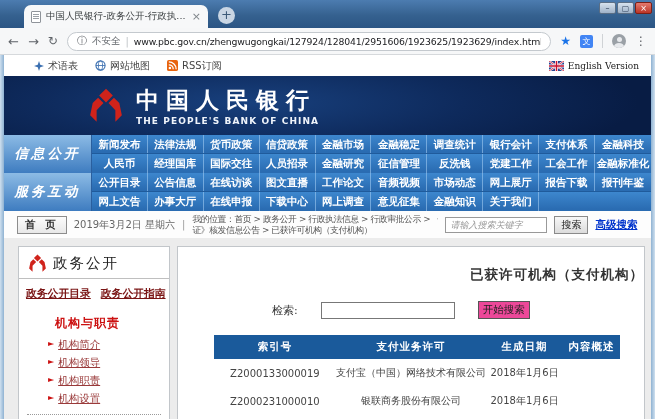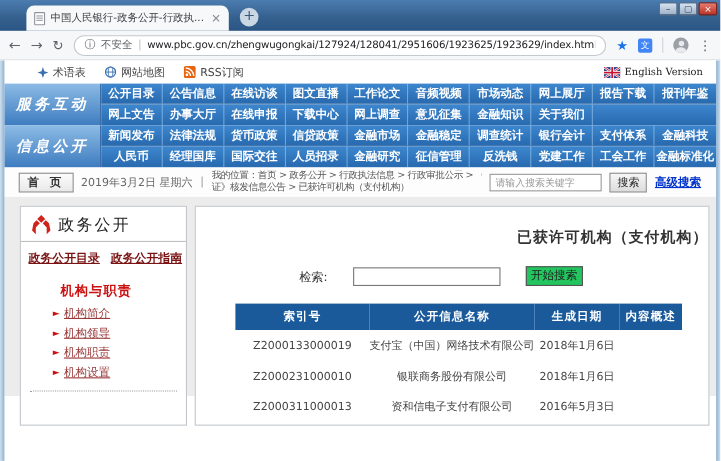--- a/index.html
+++ b/index.html
@@ -71,21 +71,21 @@
   .ni:last-child { border-right:none; }
   .ni.blank { border-right:none; }
 
   
   .crumbbar { height:27px; background:#fdfdfd; display:flex; align-items:center; gap:7px; padding:0 10px 0 13px; }
   .home-btn { border:1px solid #8d8d8d; background:linear-gradient(180deg,#fcfcfc,#e8e8e8); padding:1px 7px;
               font-size:10.5px; font-weight:bold; color:#333; letter-spacing:3px; white-space:nowrap; }
   .crumb-date { font-size:10px; color:#666; white-space:nowrap; }
   .crumb-sep { color:#999; font-size:10px; }
   .crumb-path { width:246px; font-size:8.8px; color:#555; line-height:10.5px; letter-spacing:-0.4px; overflow:hidden; white-space:nowrap; }
-  .crumb-search { width:102px; height:16px; border:1px solid #999; font-size:9px; padding:0 4px; color:#333; }
+  .crumb-search { width:102px; height:16px; border:1px solid #999; font-size:9px; padding:0 4px; color:#333;font-style:italic; }
   .crumb-search::placeholder { color:#999; }
   .search-btn { border:1px solid #8a8a8a; background:linear-gradient(180deg,#f7f7f7,#dcdcdc); font-size:10px; padding:1px 6px; color:#222; white-space:nowrap; }
   .adv-link { color:#0033cc; font-weight:bold; font-size:10.5px; text-decoration:underline; white-space:nowrap; }
 
   
   .bodyarea { height:181px; background:#ececec; display:flex; padding:8px 6px 0 14px; gap:7px; }
   .sidebar { width:152px; background:#fff; border:1px solid #c2c6ca; height:200px; }
   .sb-head { display:flex; align-items:flex-end; gap:6px; padding:7px 9px 5px; border-bottom:1px solid #bfbfbf; }
   .sb-logo { width:19px; height:19px; }
   .sb-title { font-size:14.5px; color:#222; letter-spacing:2px; }
@@ -95,21 +95,21 @@
   .sb-item { margin-left:29px; font-size:10.5px; line-height:18px; color:#9a3a3a; display:flex; align-items:center; gap:4px; }
   .sb-item .blt { color:#cc1111; font-size:8px; }
   .sb-item span.lbl { text-decoration:underline; }
   .sb-divider { border-top:1px dotted #9a9a9a; margin:7px 8px 0 8px; }
 
   .mainpanel { flex:1; background:#fff; border:1px solid #c2c6ca; height:200px; padding-top:19px; }
   .main-title { text-align:right; font-size:13.5px; font-weight:bold; color:#333; letter-spacing:1px; }
   .retrieve-row { margin:17px 0 0 94px; display:flex; align-items:center; gap:23px; }
   .retrieve-label { font-size:11px; color:#333; }
   .retrieve-input { width:134px; height:17px; border:1px solid #777; font-size:10px; padding:0 3px; }
-  .retrieve-btn { border:1px solid #555; background:#22c55e; font-size:10.5px; padding:1px 4px; color:#222; white-space:nowrap; }
+  .retrieve-btn { border:1px solid #555; background:#ec4899; font-size:10.5px; padding:1px 4px; color:#222; white-space:nowrap; }
   .data-table { width:406px; margin:16px 0 0 36px; border-collapse:collapse; table-layout:fixed; }
   .data-table th { background:#1a5a9b; color:#fff; font-size:10.5px; font-weight:bold; height:24px; letter-spacing:1px; }
   .data-table td { height:28px; font-size:10px; color:#444; text-align:center; white-space:nowrap; overflow:hidden; }
   .col-idx { width:30%; } .col-name { width:37%; } .col-date { width:19%; } .col-sum { width:14%; }
 </style>
 </head>
 <body>
 
 <div class="stage">
 
@@ -179,22 +179,64 @@
             <path d="M0,0 L30,20 M30,0 L0,20" stroke="#c8102e" stroke-width="1.6"></path>
             <rect x="12" width="6" height="20" fill="#fff"></rect>
             <rect y="7" width="30" height="6" fill="#fff"></rect>
             <rect x="13.5" width="3" height="20" fill="#c8102e"></rect>
             <rect y="8.5" width="30" height="3" fill="#c8102e"></rect>
           </svg>
         <span>English Version</span>
       </span>
     </div>
 
+    <div class="site-header">
+      <svg class="pbc-logo" viewBox="0 0 100 100">
+        <g fill="#d0231b">
+          <polygon points="50,2 69,21 50,40 31,21"></polygon>
+          <polygon points="28,27 43,42 24,62 24,94 6,76 13,42"></polygon>
+          <polygon points="72,27 57,42 76,62 76,94 94,76 87,42"></polygon>
+        </g>
+      </svg>
+      <div class="bank-names">
+        <span class="bank-cn">中国人民银行</span>
+        <span class="bank-en">THE PEOPLE'S BANK OF CHINA</span>
+      </div>
+    </div>
 
     <div class="mainnav">
+      <div class="nav-group">
+        <div class="nav-label">信息公开</div>
+        <div class="nav-rows">
+          <div class="nav-row">
+            <span class="ni">新闻发布</span>
+            <span class="ni">法律法规</span>
+            <span class="ni">货币政策</span>
+            <span class="ni">信贷政策</span>
+            <span class="ni">金融市场</span>
+            <span class="ni">金融稳定</span>
+            <span class="ni">调查统计</span>
+            <span class="ni">银行会计</span>
+            <span class="ni">支付体系</span>
+            <span class="ni">金融科技</span>
+          </div>
+          <div class="nav-row">
+            <span class="ni">人民币</span>
+            <span class="ni">经理国库</span>
+            <span class="ni">国际交往</span>
+            <span class="ni">人员招录</span>
+            <span class="ni">金融研究</span>
+            <span class="ni">征信管理</span>
+            <span class="ni">反洗钱</span>
+            <span class="ni">党建工作</span>
+            <span class="ni">工会工作</span>
+            <span class="ni">金融标准化</span>
+          </div>
+        </div>
+      </div>
       <div class="nav-group">
         <div class="nav-label">服务互动</div>
         <div class="nav-rows">
           <div class="nav-row">
             <span class="ni">公开目录</span>
             <span class="ni">公告信息</span>
             <span class="ni">在线访谈</span>
             <span class="ni">图文直播</span>
             <span class="ni">工作论文</span>
             <span class="ni">音频视频</span>
@@ -210,49 +252,20 @@
             <span class="ni">下载中心</span>
             <span class="ni">网上调查</span>
             <span class="ni">意见征集</span>
             <span class="ni">金融知识</span>
             <span class="ni">关于我们</span>
             <span class="ni blank"></span>
             <span class="ni blank"></span>
           </div>
         </div>
       </div>
-      <div class="nav-group">
-        <div class="nav-label">信息公开</div>
-        <div class="nav-rows">
-          <div class="nav-row">
-            <span class="ni">新闻发布</span>
-            <span class="ni">法律法规</span>
-            <span class="ni">货币政策</span>
-            <span class="ni">信贷政策</span>
-            <span class="ni">金融市场</span>
-            <span class="ni">金融稳定</span>
-            <span class="ni">调查统计</span>
-            <span class="ni">银行会计</span>
-            <span class="ni">支付体系</span>
-            <span class="ni">金融科技</span>
-          </div>
-          <div class="nav-row">
-            <span class="ni">人民币</span>
-            <span class="ni">经理国库</span>
-            <span class="ni">国际交往</span>
-            <span class="ni">人员招录</span>
-            <span class="ni">金融研究</span>
-            <span class="ni">征信管理</span>
-            <span class="ni">反洗钱</span>
-            <span class="ni">党建工作</span>
-            <span class="ni">工会工作</span>
-            <span class="ni">金融标准化</span>
-          </div>
-        </div>
-      </div>
     </div>
 
     <div class="crumbbar">
       <span class="home-btn">首 页</span>
       <span class="crumb-date">2019年3月2日 星期六</span>
       <span class="crumb-sep">|</span>
       <span class="crumb-path">
         <span style="display:block">我的位置：首页 &gt; 政务公开 &gt; 行政执法信息 &gt; 行政审批公示 &gt; 《支付业务许可</span>
         <span style="display:block">证》核发信息公告 &gt; 已获许可机构（支付机构）</span>
       </span>
@@ -309,21 +322,21 @@
         <table class="data-table">
           <colgroup>
               <col class="col-idx">
               <col class="col-name">
               <col class="col-date">
               <col class="col-sum">
             </colgroup>
           <thead>
             <tr>
               <th>索引号</th>
-              <th>公开信息名称</th>
+              <th>支付业务许可</th>
               <th>生成日期</th>
               <th>内容概述</th>
             </tr>
           </thead>
           <tbody>
             <tr>
               <td>Z2000133000019</td>
               <td>支付宝（中国）网络技术有限公司</td>
               <td>2018年1月6日</td>
               <td></td>

